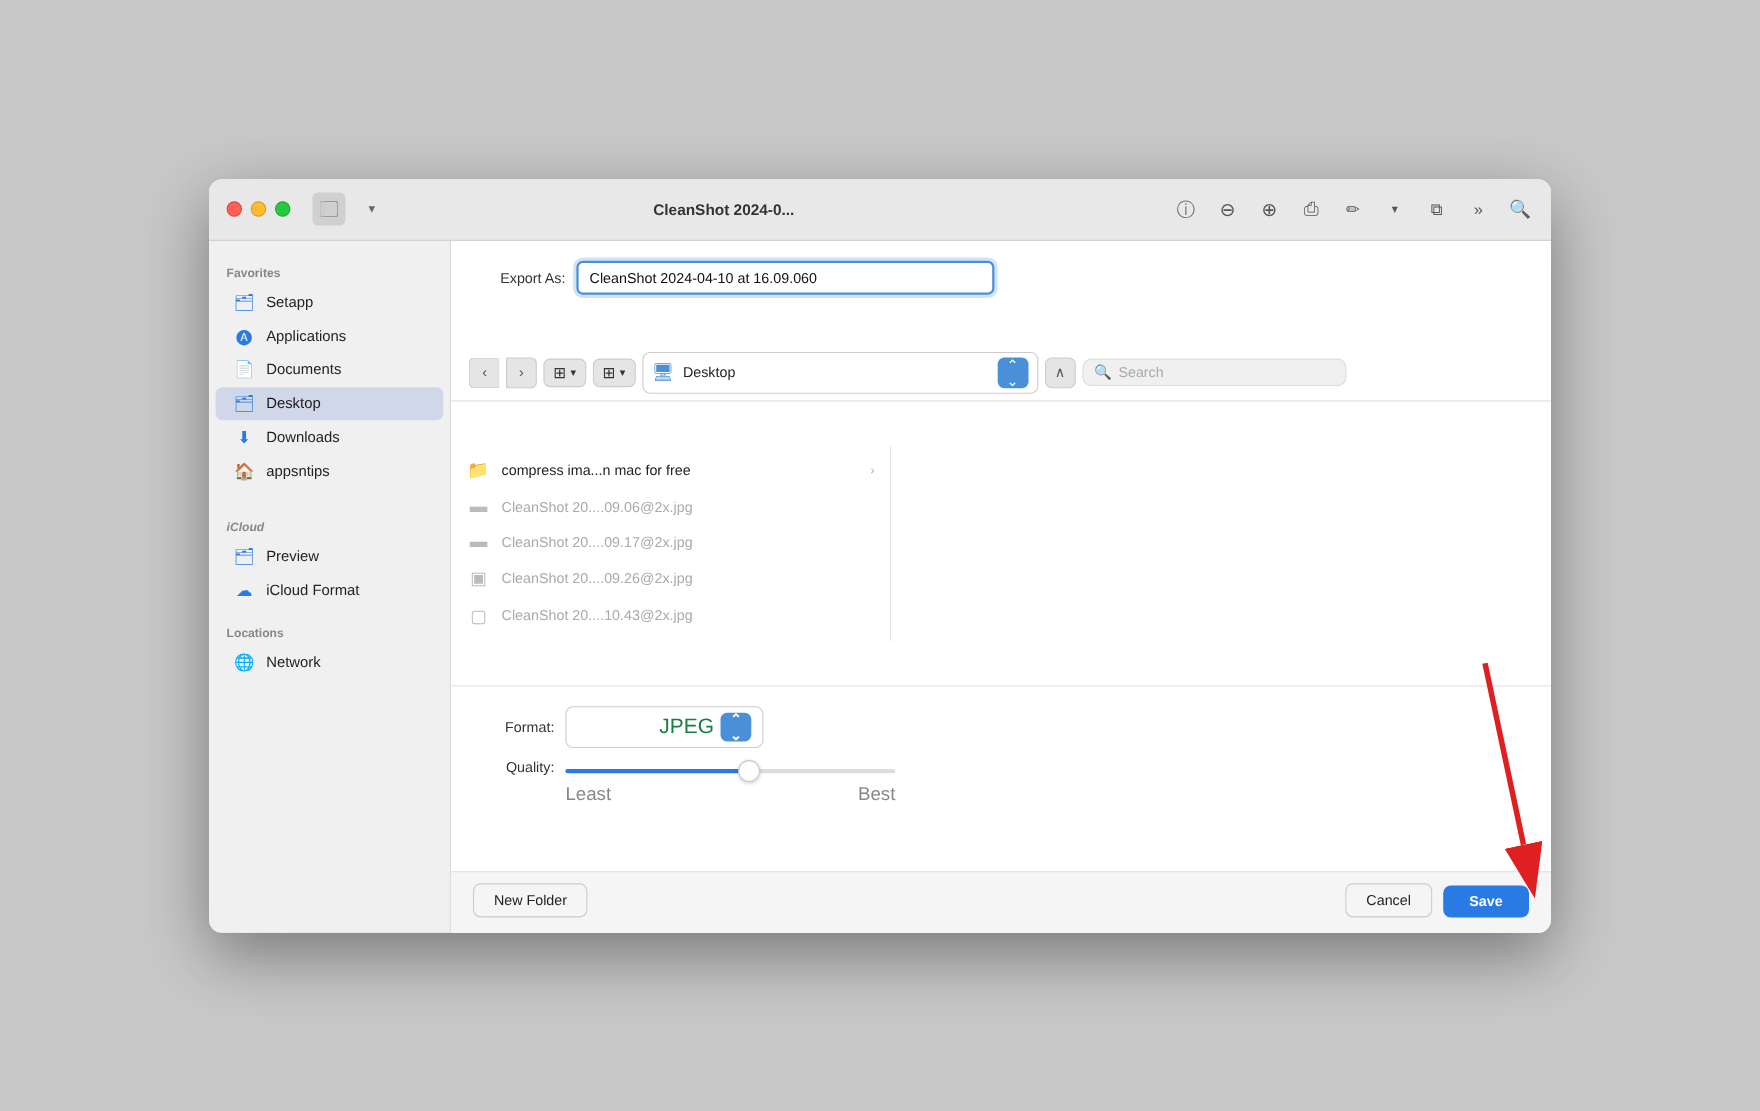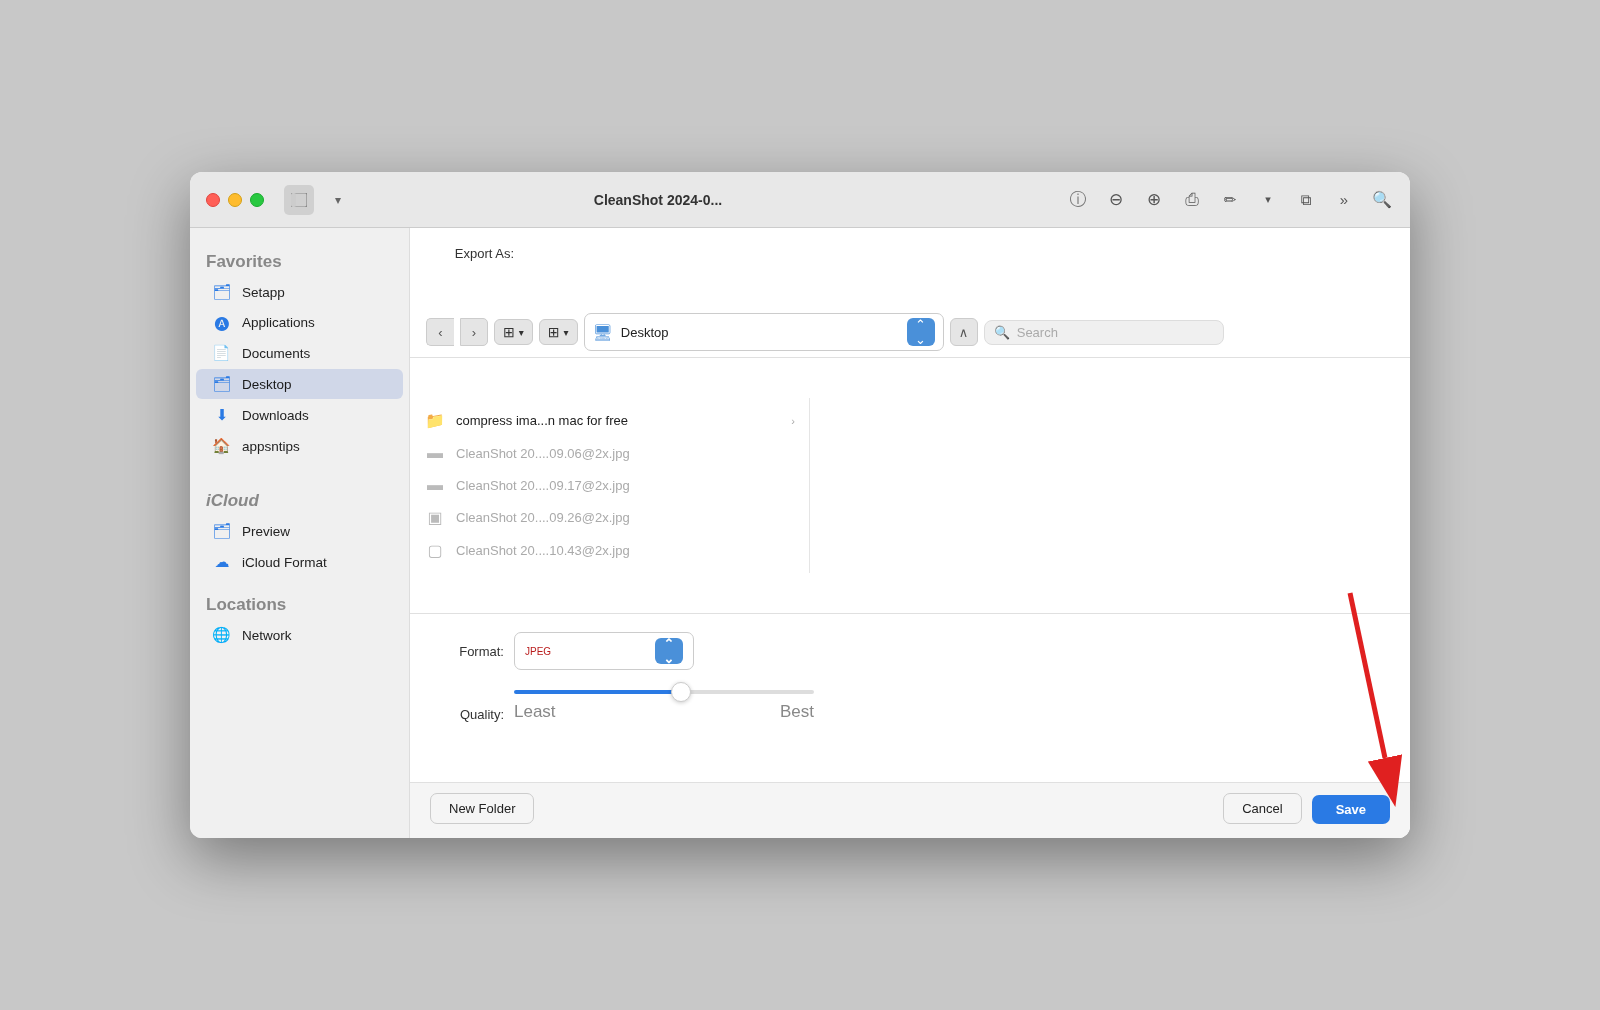--- a/index.html
+++ b/index.html
@@ -97,21 +97,21 @@
     
     .sidebar {
       width: 220px;
       background: #f0f0f0;
       border-right: 1px solid #ddd;
       padding: 16px 0;
       flex-shrink: 0;
     }
 
     .sidebar-section-label {
-      font-size: 17px;
+      font-size: 11px;
       font-weight: 600;
       color: #888;
       padding: 8px 16px 4px 16px;
       text-transform: none;
     }
 
     .sidebar-item {
       display: flex;
       align-items: center;
       gap: 10px;
@@ -399,22 +399,23 @@
       border: 1px solid #ccc;
       border-radius: 7px;
       padding: 5px 10px;
       gap: 6px;
       cursor: pointer;
       min-width: 180px;
     }
 
     .format-select-text {
       flex: 1;
-      font-size: 10px;
-      color: #b91c1c;
+      font-size: 19px;
+      color: #15803d;
+      text-align: right;
     }
 
     .format-select-arrows {
       display: flex;
       flex-direction: column;
       gap: 1px;
     }
 
     .format-select-arrows span {
       display: block;
@@ -424,21 +425,21 @@
       border-radius: 6px;
       color: white;
       display: flex;
       align-items: center;
       justify-content: center;
       font-size: 13px;
     }
 
     .quality-row {
       display: flex;
-      align-items: flex-end;
+      align-items: flex-start;
       gap: 10px;
       margin-bottom: 8px;
     }
 
     .quality-label {
       font-size: 13px;
       color: #333;
       min-width: 70px;
       text-align: right;
     }
@@ -635,20 +636,21 @@
         <div class="sidebar-item">
           <span class="sidebar-icon gray">🌐</span>
           <span>Network</span>
         </div>
       </div>
 
       <div class="main-content">
 
         <div class="export-row">
           <span class="export-label">Export As:</span>
+          <input class="export-input" type="text" value="CleanShot 2024-04-10 at 16.09.060" style="">
         </div>
 
 
         <div class="file-toolbar">
           <div class="nav-btn">‹</div>
           <div class="nav-btn">›</div>
 
           <div class="view-btn">
             <span style="font-size:14px;">⊞</span>
             <span style="font-size:10px;">▾</span>

